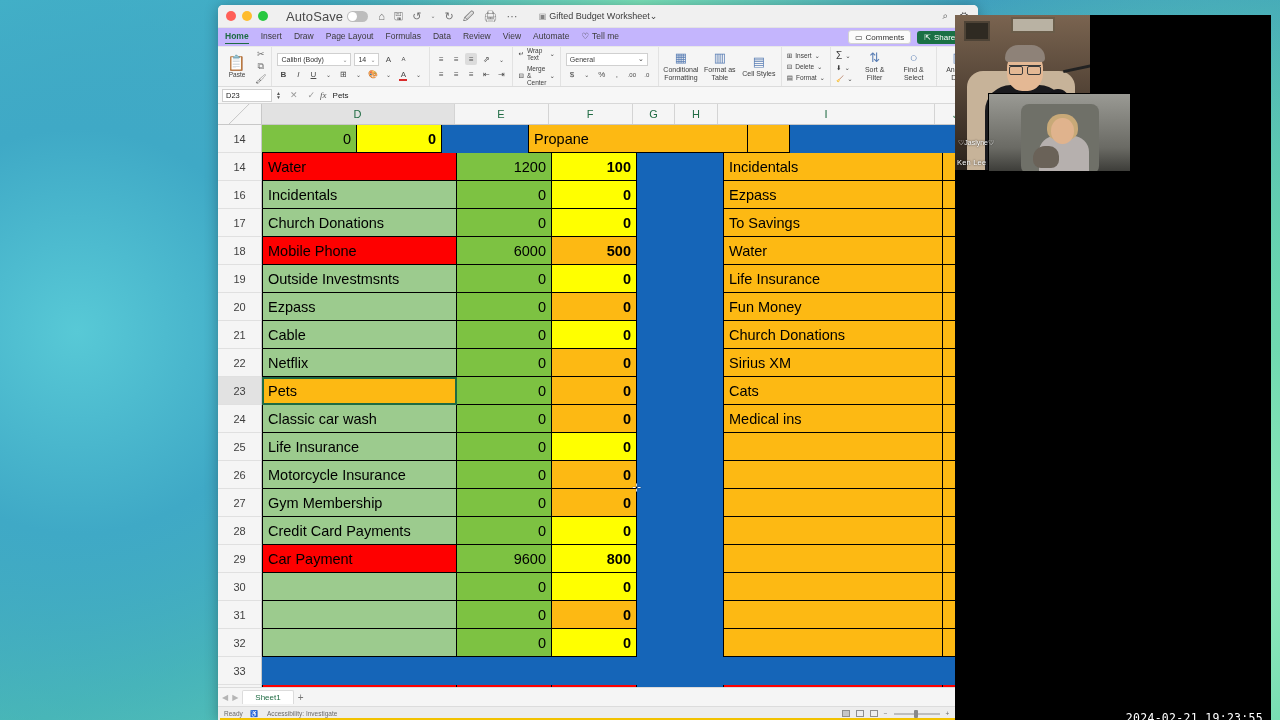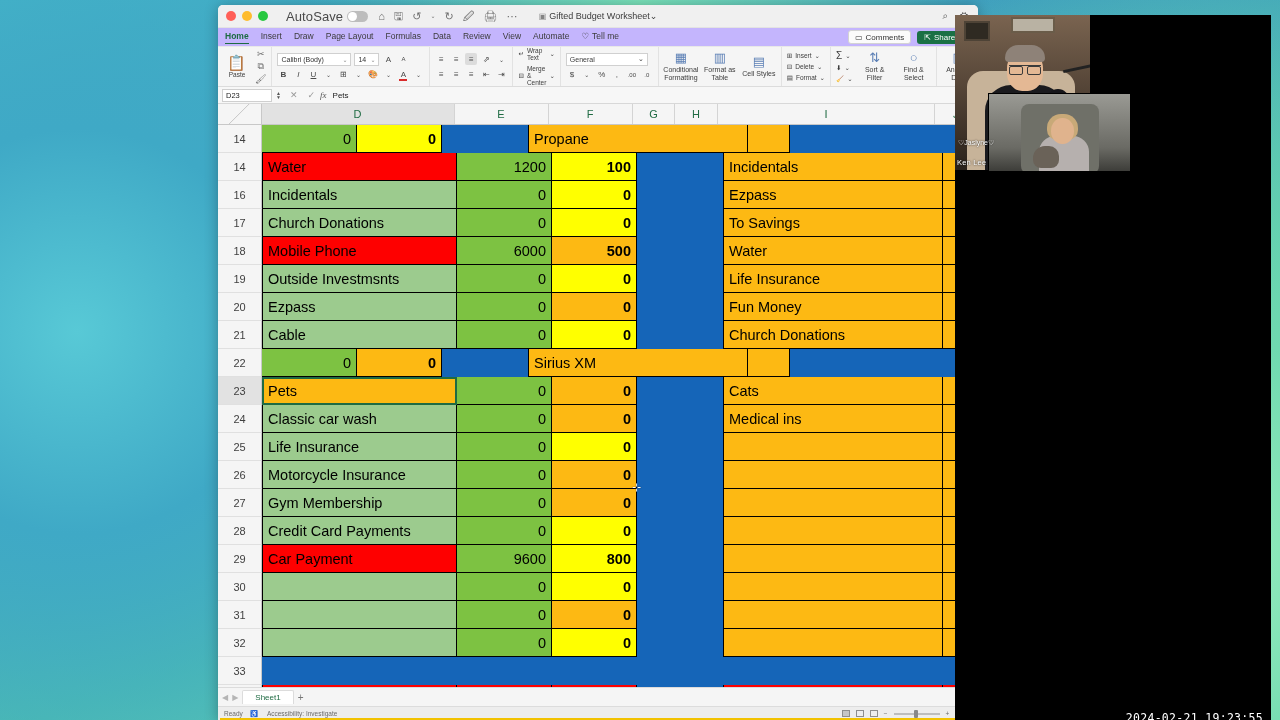--- a/index.html
+++ b/index.html
@@ -592,20 +592,21 @@
             <div class="cell c-d bg-lgreen">Cable</div>
             <div class="cell c-e bg-mgreen">0</div>
             <div class="cell c-f bg-yellow">0</div>
             <div class="cell c-gh"></div>
             <div class="cell c-i bg-orange">Church Donations</div>
             <div class="cell c-j bg-orange"></div>
             <div class="bluepad"></div>
           </div>
           <div class="grow">
             <div class="rh">22</div>
+            <div class="cell c-d bg-lgreen">Netflix</div>
             <div class="cell c-e bg-mgreen">0</div>
             <div class="cell c-f bg-orange">0</div>
             <div class="cell c-gh"></div>
             <div class="cell c-i bg-orange">Sirius XM</div>
             <div class="cell c-j bg-orange"></div>
             <div class="bluepad"></div>
           </div>
           <div class="grow">
             <div class="rh sel">23</div>
             <div class="cell c-d bg-orange" style="outline: rgb(31, 107, 67) solid 2px; outline-offset: -2px;">Pets</div>

